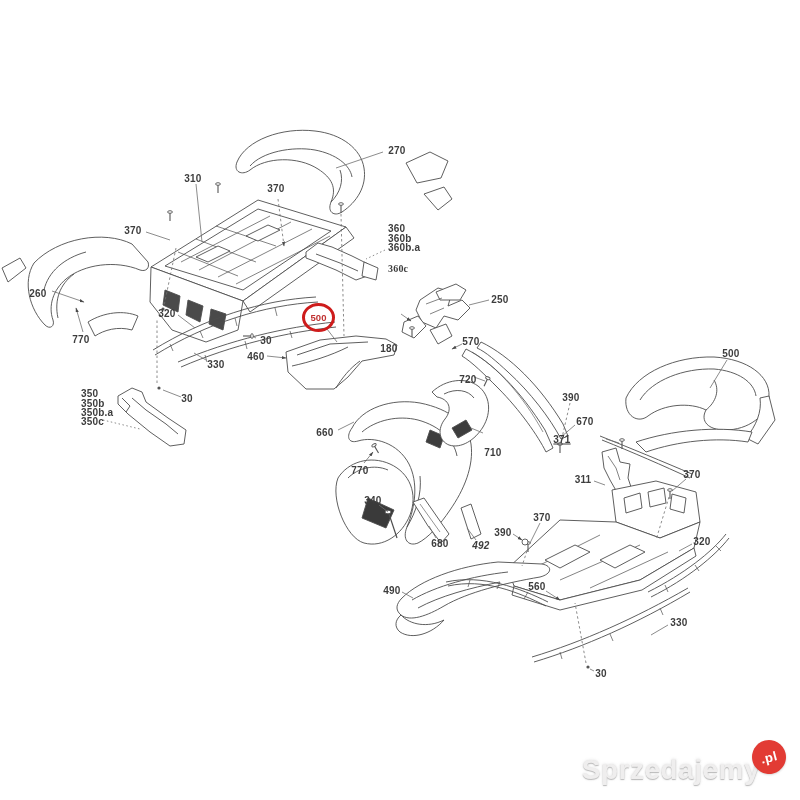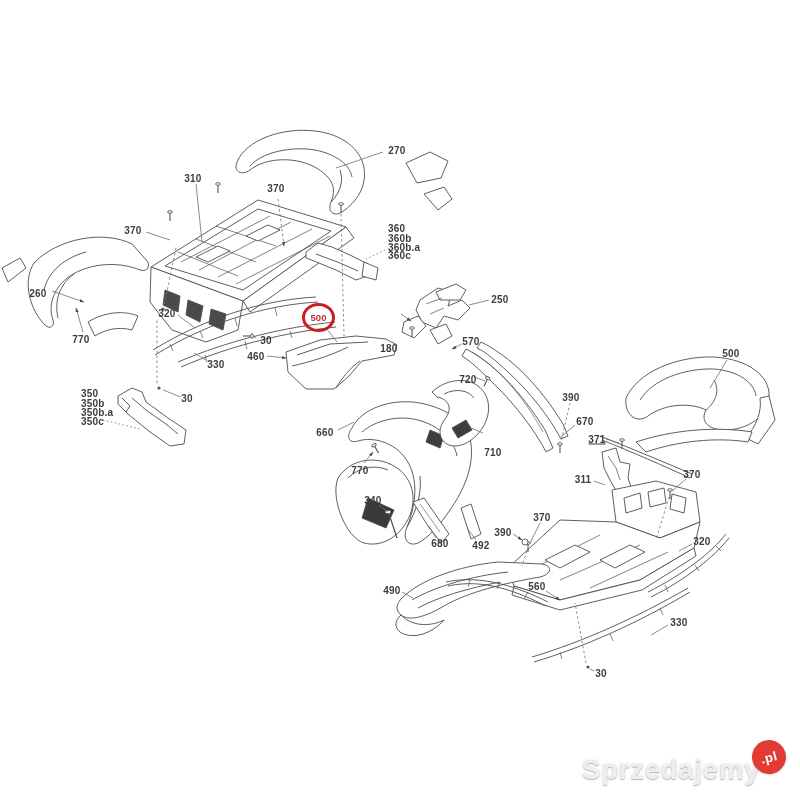--- a/index.html
+++ b/index.html
@@ -247,50 +247,50 @@
 </svg>
 
 <div id="labels">
       <span class="plabel" style="left: 397px; top: 150px;">270</span>
       <span class="plabel" style="left: 193px; top: 178px;">310</span>
       <span class="plabel" style="left: 276px; top: 188px;">370</span>
       <span class="plabel" style="left: 133px; top: 230px;">370</span>
       <span class="plabel left" style="left: 388px; top: 228px;">360</span>
       <span class="plabel left" style="left: 388px; top: 238px;">360b</span>
       <span class="plabel left" style="left: 388px; top: 247px;">360b.a</span>
-      <span class="plabel left" style="left: 388px; top: 255px;">360c</span>
+      <span class="plabel left" style="left: 388px; top: 268px; font-family: Liberation Serif, serif;">360c</span>
       <span class="plabel" style="left: 38px; top: 293px;">260</span>
       <span class="plabel" style="left: 167px; top: 313px;">320</span>
       <span class="plabel" style="left: 81px; top: 339px;">770</span>
       <span class="plabel" style="left: 216px; top: 364px;">330</span>
       <span class="plabel" style="left: 266px; top: 340px;">30</span>
       <span class="plabel" style="left: 256px; top: 356px;">460</span>
       <span class="plabel" style="left: 389px; top: 312px; margin-top: 36px;">180</span>
       <span class="plabel" style="left: 500px; top: 299px;">250</span>
       <span class="plabel" style="left: 471px; top: 341px;">570</span>
       <span class="plabel" style="left: 468px; top: 379px;">720</span>
       <span class="plabel" style="left: 571px; top: 397px;">390</span>
       <span class="plabel" style="left: 731px; top: 353px;">500</span>
       <span class="plabel" style="left: 585px; top: 421px;">670</span>
-      <span class="plabel" style="left: 597px; top: 439px; text-decoration: underline;">371</span>
+      <span class="plabel" style="left: 562px; top: 439px; text-decoration: underline;">371</span>
       <span class="plabel" style="left: 583px; top: 479px;">311</span>
       <span class="plabel" style="left: 692px; top: 474px;">370</span>
       <span class="plabel" style="left: 542px; top: 517px;">370</span>
       <span class="plabel" style="left: 503px; top: 532px;">390</span>
       <span class="plabel left" style="left: 81px; top: 393px;">350</span>
       <span class="plabel left" style="left: 81px; top: 403px;">350b</span>
       <span class="plabel left" style="left: 81px; top: 412px;">350b.a</span>
       <span class="plabel left" style="left: 81px; top: 421px;">350c</span>
       <span class="plabel" style="left: 187px; top: 398px;">30</span>
       <span class="plabel" style="left: 325px; top: 432px;">660</span>
       <span class="plabel" style="left: 493px; top: 436px; margin-top: 16px;">710</span>
       <span class="plabel" style="left: 360px; top: 470px;">770</span>
       <span class="plabel" style="left: 373px; top: 500px;">340</span>
       <span class="plabel" style="left: 440px; top: 543px;">680</span>
-      <span class="plabel" style="left: 481px; top: 545px;">492</span>
+      <span class="plabel" style="left: 481px; top: 545px; font-style: italic;">492</span>
       <span class="plabel" style="left: 392px; top: 590px;">490</span>
       <span class="plabel" style="left: 537px; top: 586px;">560</span>
       <span class="plabel" style="left: 702px; top: 541px;">320</span>
       <span class="plabel" style="left: 679px; top: 622px;">330</span>
       <span class="plabel" style="left: 601px; top: 673px;">30</span>
     </div>
 
 <div id="highlight" style="left: 302px; top: 303px; width: 27px; height: 23px; border-color: rgb(206, 28, 28);">
   <span>500</span>
 </div>

